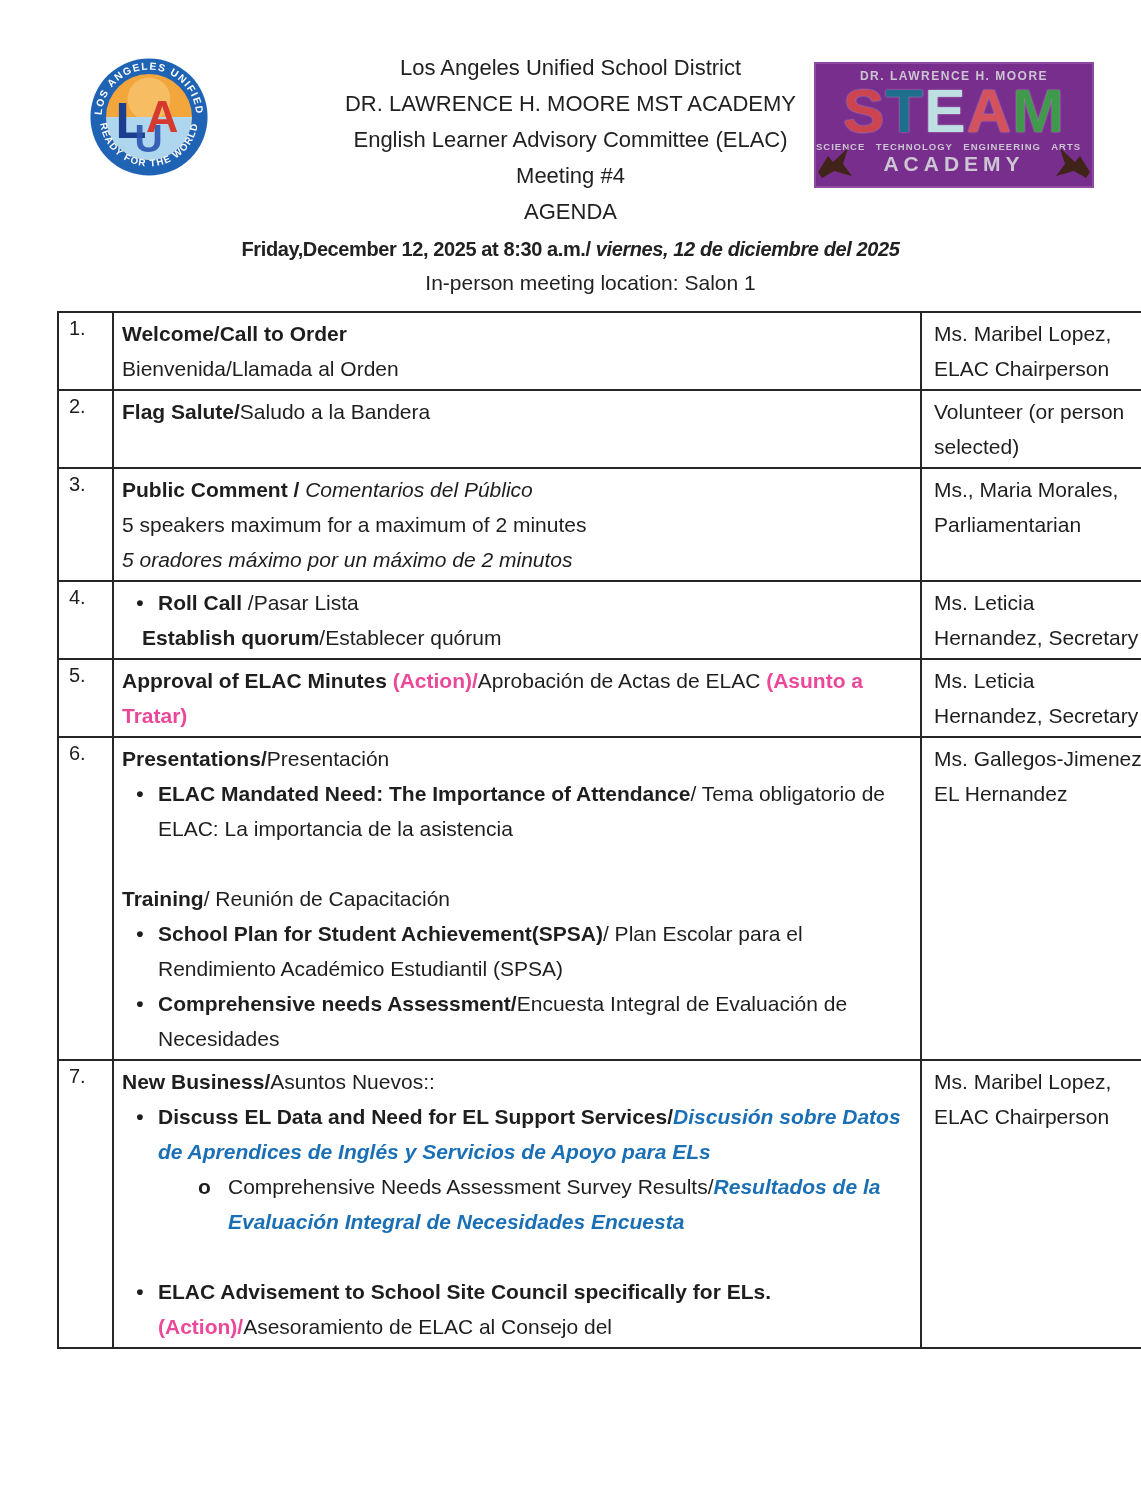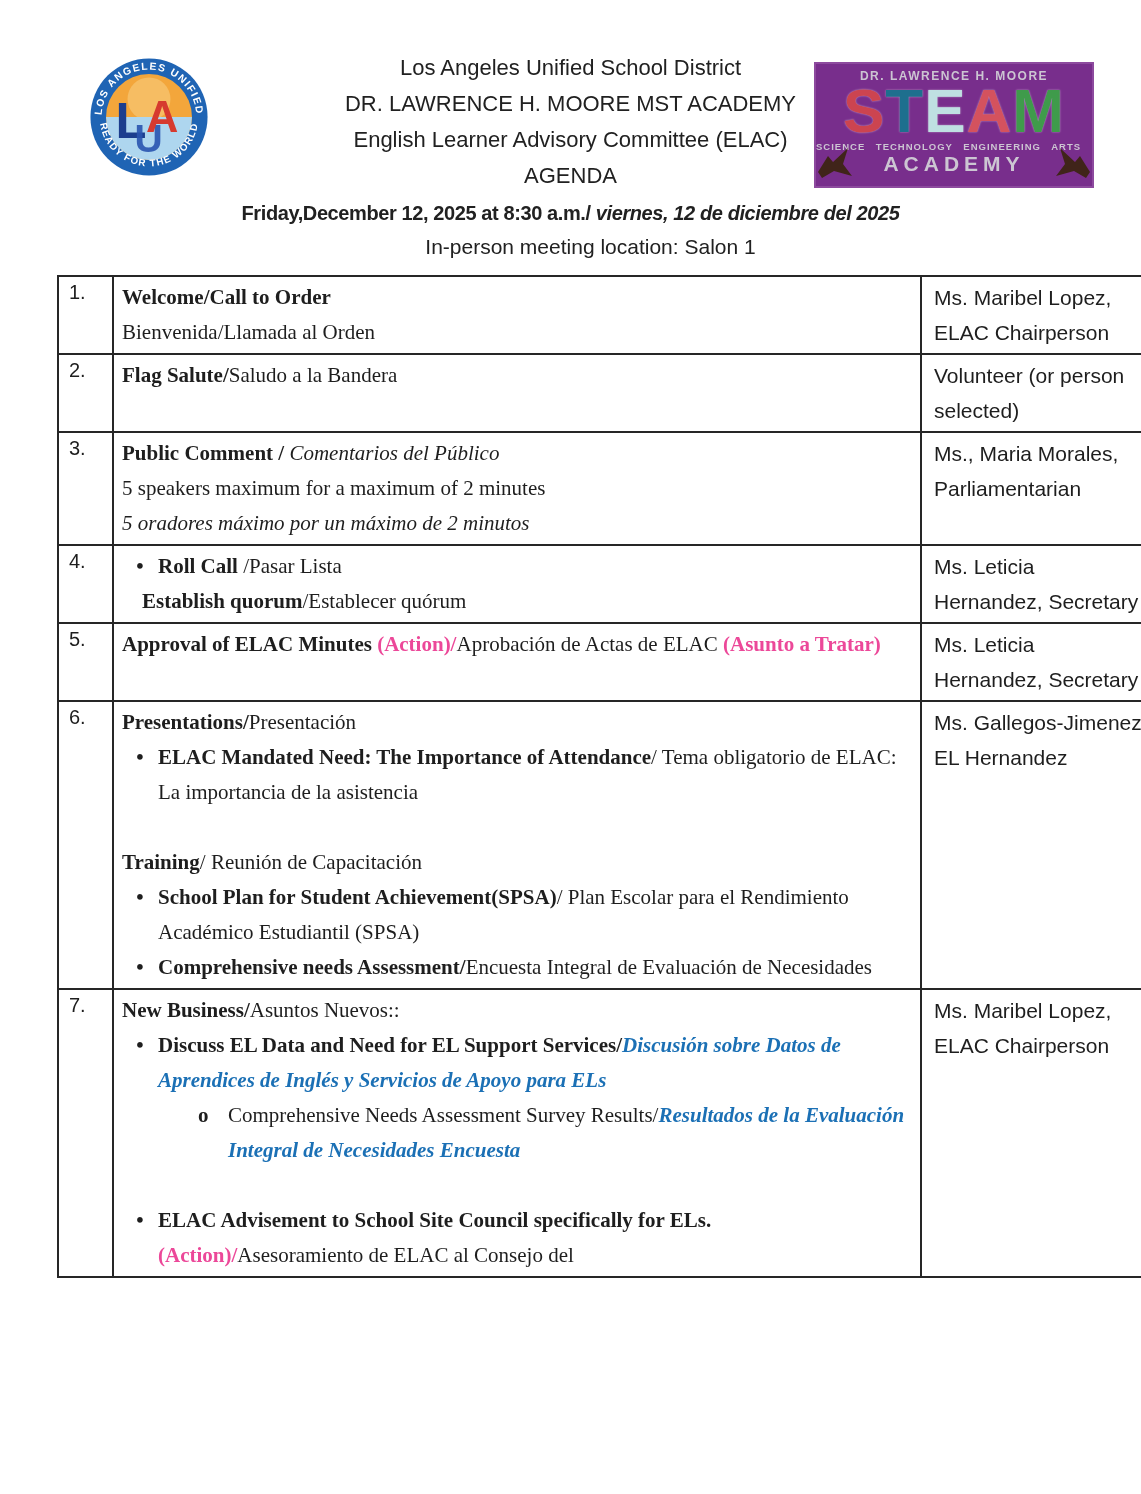--- a/index.html
+++ b/index.html
@@ -44,21 +44,21 @@
                    letter-spacing: 5px; line-height: 24px; white-space: nowrap; }
   .eagle { position: absolute; bottom: 8px; width: 34px; height: 30px; }
   .eagle-left { left: 2px; }
   .eagle-right { right: 2px; transform: scaleX(-1); }
 
   
   table.agenda { border-collapse: collapse; margin-left: 57px; margin-top: 12px;
                  width: 1038px; table-layout: fixed; }
   td { border: 2px solid #262626; vertical-align: top; }
   td.num { width: 55px; font-size: 20px; padding: 4px 4px 0 10px; }
-  td.content { width: 808px; font-size: 21px; line-height: 35px; padding: 3px 10px 3px 8px; font-family: Liberation Serif, serif; }
+  td.content { width: 808px; font-size: 21px; line-height: 35px; padding: 3px 10px 3px 8px; }
   td.by { width: 248px; font-size: 21px; line-height: 35px; padding: 3px 20px 3px 12px; }
 
   .b { font-weight: bold; }
   .i { font-style: italic; }
   .green { color: #ec4899; font-weight: bold; }
   .blue { color: #1b70b5; font-weight: bold; font-style: italic; }
 
   .bl { display: flex; }
   .bm { flex: 0 0 36px; text-align: center; font-weight: bold; }
   .bm-o { flex: 0 0 36px; margin-left: 70px; text-align: left; padding-left: 6px; font-weight: bold; }
@@ -103,20 +103,21 @@
       </svg>
       <svg class="eagle eagle-right" viewBox="0 0 34 30">
         <polygon points="0,24 10,8 15,14 30,0 25,16 34,28 16,23 4,30" fill="#40241a"></polygon>
       </svg>
     </div>
 
     <div class="header-text">
       <div class="header-line">Los Angeles Unified School District</div>
       <div class="header-line">DR. LAWRENCE H. MOORE MST ACADEMY</div>
       <div class="header-line">English Learner Advisory Committee (ELAC)</div>
+      <div class="header-line">Meeting #4</div>
       <div class="header-line">AGENDA</div>
       <div class="date-line">
         <span>Friday,December 12, 2025 at 8:30 a.m./</span><span class="date-es"> viernes, 12 de diciembre del 2025</span>
       </div>
       <div class="sub-line">In-person meeting location: Salon 1</div>
     </div>
   </div>
 
   <table class="agenda">
     <tbody>

